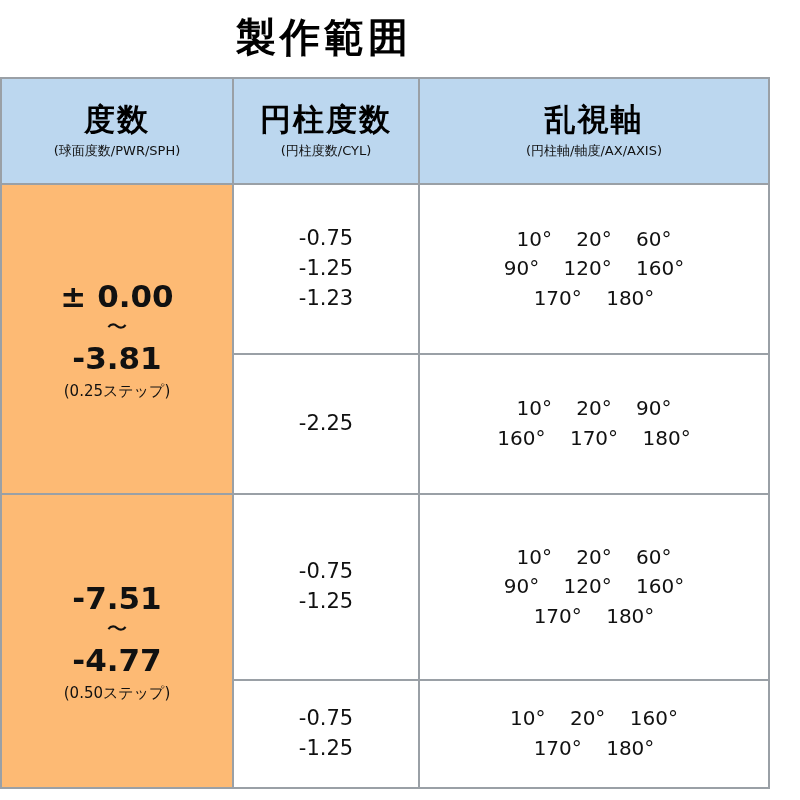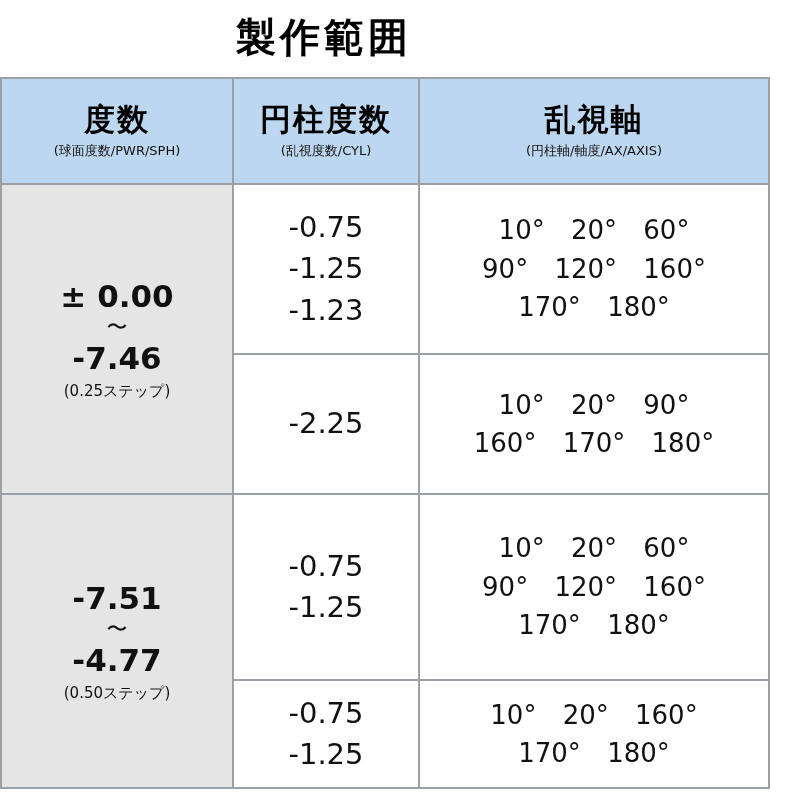--- a/index.html
+++ b/index.html
@@ -59,21 +59,21 @@
     font-weight: normal;
     margin-top: 4px;
     color: #111;
     letter-spacing: 0px;
   }
   .col-pwr { width: 232px; }
   .col-cyl { width: 186px; }
   .col-ax  { width: 350px; }
 
   td.pwr-cell {
-    background: #e5e5e5;
+    background: #fdba74;
   }
   .pwr-main {
     font-size: 31px;
     font-weight: bold;
     line-height: 1.25;
     display: block;
     color: #111;
   }
   .pwr-tilde {
     font-size: 21px;
@@ -81,26 +81,26 @@
     line-height: 1.1;
     color: #111;
   }
   .pwr-step {
     font-size: 15px;
     display: block;
     margin-top: 4px;
     color: #111;
   }
   .cyl-list {
-    font-size: 29px;
+    font-size: 21px;
     line-height: 1.42;
     color: #111;
   }
   .ax-list {
-    font-size: 26px;
+    font-size: 20px;
     line-height: 1.48;
     color: #111;
     padding: 0 6px;
   }
   .ax-line { display: block; white-space: nowrap; }
   .ax-line span { display: inline-block; margin: 0 9px; }
   .cyl-line { display: block; }
   .r1 { height: 170px; }
   .r2 { height: 140px; }
   .r3 { height: 186px; }
@@ -120,35 +120,35 @@
       <col class="col-ax">
     </colgroup>
     <thead>
       <tr>
         <th>
           <span class="hdr-main">度数</span>
           <span class="hdr-sub">(球面度数/PWR/SPH)</span>
         </th>
         <th>
           <span class="hdr-main">円柱度数</span>
-          <span class="hdr-sub">(乱視度数/CYL)</span>
+          <span class="hdr-sub">(円柱度数/CYL)</span>
         </th>
         <th>
           <span class="hdr-main">乱視軸</span>
           <span class="hdr-sub">(円柱軸/軸度/AX/AXIS)</span>
         </th>
       </tr>
     </thead>
     <tbody>
 
       <tr class="r1">
         <td class="pwr-cell" rowspan="2">
           <span class="pwr-main">± 0.00</span>
           <span class="pwr-tilde">〜</span>
-          <span class="pwr-main">-7.46</span>
+          <span class="pwr-main">-3.81</span>
           <span class="pwr-step">(0.25ステップ)</span>
         </td>
         <td>
           <div class="cyl-list">
             <span class="cyl-line">-0.75</span>
             <span class="cyl-line">-1.25</span>
             <span class="cyl-line">-1.23</span>
           </div>
         </td>
         <td>

